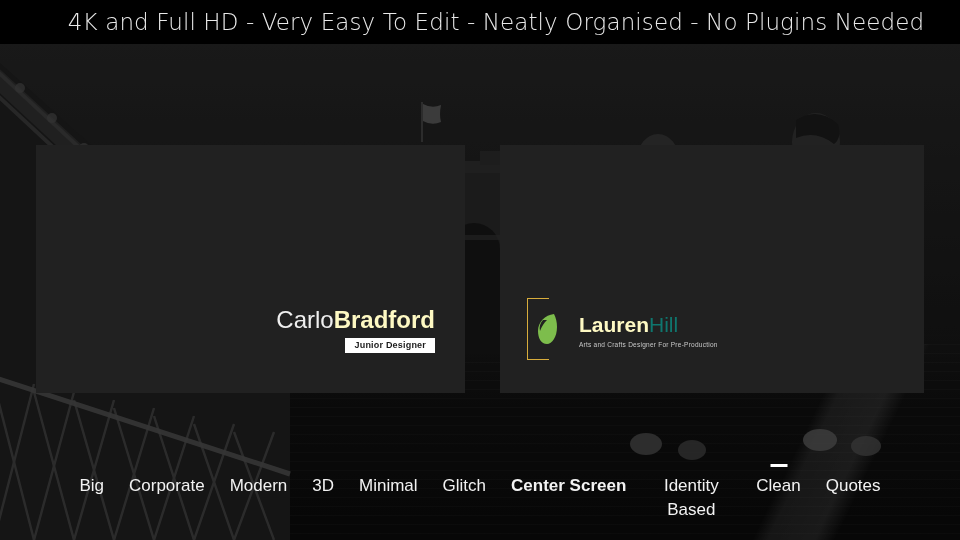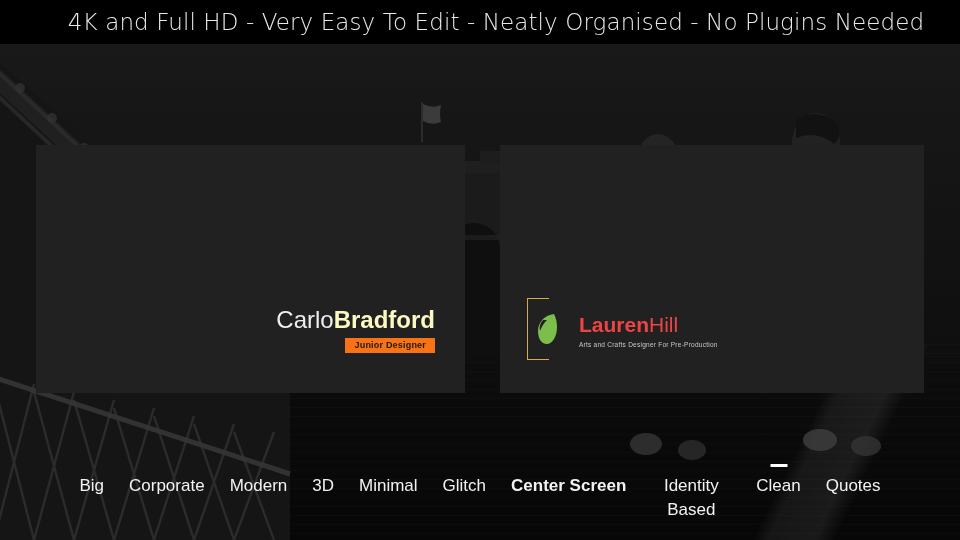--- a/index.html
+++ b/index.html
@@ -111,21 +111,21 @@
     line-height:28px;
     color:#ffffff;
     white-space:nowrap;
   }
   #card-left .first { font-weight:300; color:#efefef; }
   #card-left .last  { font-weight:700; color:#fef9c3; }
   #badge {
     display:inline-block;
     margin-top:4px;
     padding:2px 9px 3px 9px;
-    background:#f97316;
+    background:#ffffff;
     color:#1b1b1b;
     font-size:9px;
     font-weight:700;
     letter-spacing:.2px;
     white-space:nowrap;
   }
 
   
   #card-right {
     position:absolute; z-index:30;
@@ -146,22 +146,22 @@
     border-bottom:1.6px solid #d8ad3c;
   }
   #logo-mark .leaf {
     position:absolute; left:10px; top:16px;
     width:22px; height:30px;
   }
   #card-right .texts { padding-top:2px; }
   #card-right .nameline {
     font-size:21px; line-height:24px; white-space:nowrap;
   }
-  #card-right .first { font-weight:700; color:#ef4444; }
-  #card-right .last  { font-weight:300; color:#ef4444; }
+  #card-right .first { font-weight:700; color:#fef9c3; }
+  #card-right .last  { font-weight:300; color:#0f766e; }
   #card-right .tagline {
     margin-top:4px;
     font-size:6.5px;
     letter-spacing:.25px;
     color:#c9c9c9;
     white-space:nowrap;
   }
 
   
   #nav {

